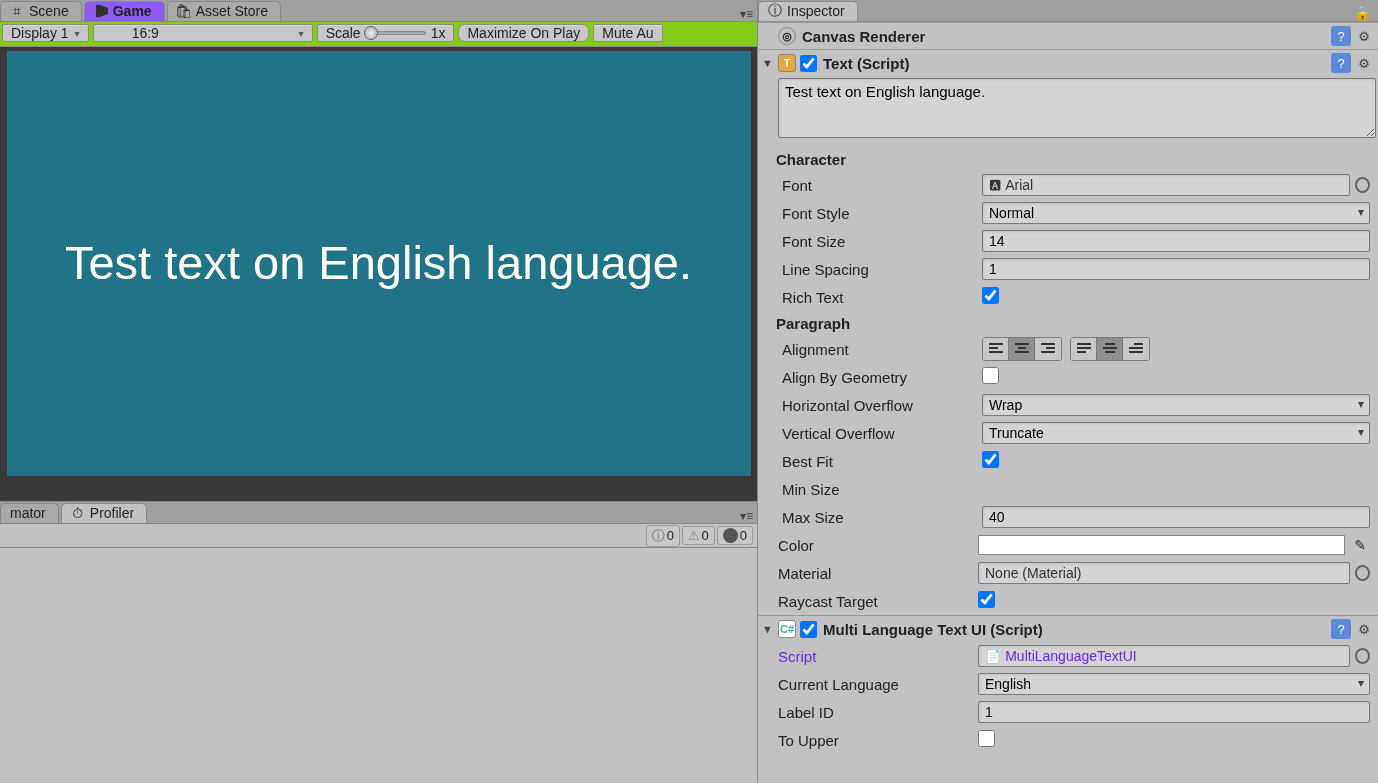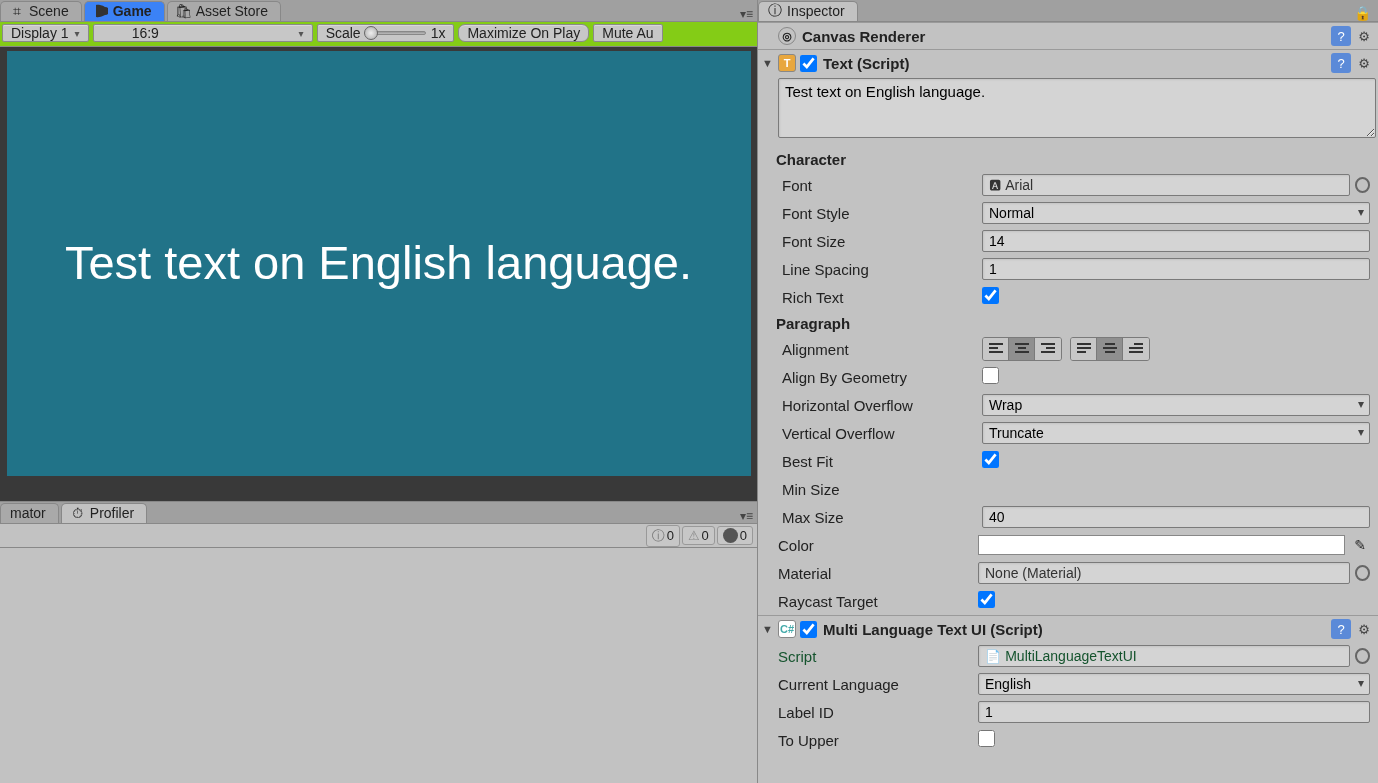--- a/index.html
+++ b/index.html
@@ -4,21 +4,21 @@
 <style>
 * { box-sizing: border-box; margin: 0; padding: 0; font-family: Arial, Helvetica, sans-serif; }
 body { background: #c2c2c2; width: 1378px; height: 783px; overflow: hidden; font-size: 14px; color: #222; }
 .app { display: flex; height: 100%; }
 .left-panel { width: 758px; display: flex; flex-direction: column; border-right: 1px solid #888; }
 .right-panel { flex: 1; display: flex; flex-direction: column; }
 
 
 .tabs { display: flex; height: 22px; background: #a0a0a0; border-bottom: 1px solid #888; align-items:flex-end;}
 .tab { display: flex; align-items: center; gap:5px; padding: 2px 12px 3px 9px; height:20px; background: #b8b8b8; border:1px solid #888; border-bottom:none; border-radius:5px 5px 0 0; margin-right:2px; font-size:14px; cursor:pointer;}
-.tab.active { background: #3b82f6; font-weight:bold;}
+.tab.active { background: #8b5cf6; font-weight:bold;}
 .tab.inactive { background:#a9a9a9;}
 .tab-icon { width:14px; height:14px; display:inline-flex; align-items:center; justify-content:center; font-size:14px; }
 .spacer{flex:1;}
 .tab-menu{font-size:12px; color:#444; padding:0 4px; cursor:pointer;}
 
 
 .toolbar { display:flex; height:25px; border-bottom:1px solid #888; background:#84cc16; align-items:flex-start;}
 .tool-item{ display:flex; align-items:center; border:1px solid #8a8a8a; margin:2px 2px; padding:0 8px; background:#c7c7c7; border-radius:2px; font-size:14px; cursor:pointer; box-shadow: inset 0 1px 0 rgba(255,255,255,0.3);}
 .tool-item .dd{ margin-left:6px; font-size:10px; color:#555;}
 .scale-wrap{display:flex; align-items:center; gap:5px;}
@@ -70,21 +70,21 @@
 .textarea{width:calc(100% - 22px); margin:2px 0 6px 20px; height:60px; border:1px solid #7a7a7a; background:#d4d4d4; padding:4px 6px; font-size:15px; border-radius:2px; box-shadow: inset 1px 1px 2px rgba(0,0,0,0.08);}
 input[type=checkbox]{width:17px;height:17px;}
 .align-group{display:flex; gap:8px;}
 .align-set{display:flex; border:1px solid #7a7a7a; border-radius:3px; overflow:hidden;}
 .align-btn{width:26px;height:22px; background:#c7c7c7; border-right:1px solid #7a7a7a; display:flex; align-items:center; justify-content:center; font-size:12px; cursor:pointer;}
 .align-btn:last-child{border-right:none;}
 .align-btn.sel{background:#8f8f8f;}
 .color-field{display:flex; align-items:center;}
 .color-swatch{flex:1; height:20px; border:1px solid #888; background:#fff; cursor:pointer;}
 .dropper{width:20px;height:20px; margin-left:5px; display:flex;align-items:center;justify-content:center; cursor:pointer;}
-.disabled-obj{color:#14532d;}
+.disabled-obj{color:#6d28d9;}
 select{appearance:none; background:#d4d4d4; padding-right:18px;}
 .sel-wrap{position:relative;}
 .sel-wrap::after{content:"▾"; position:absolute; right:6px; top:3px; font-size:12px; pointer-events:none; color:#444;}
 </style>
 </head>
 <body>
 
 <div class="app">
 
   <div class="left-panel">

